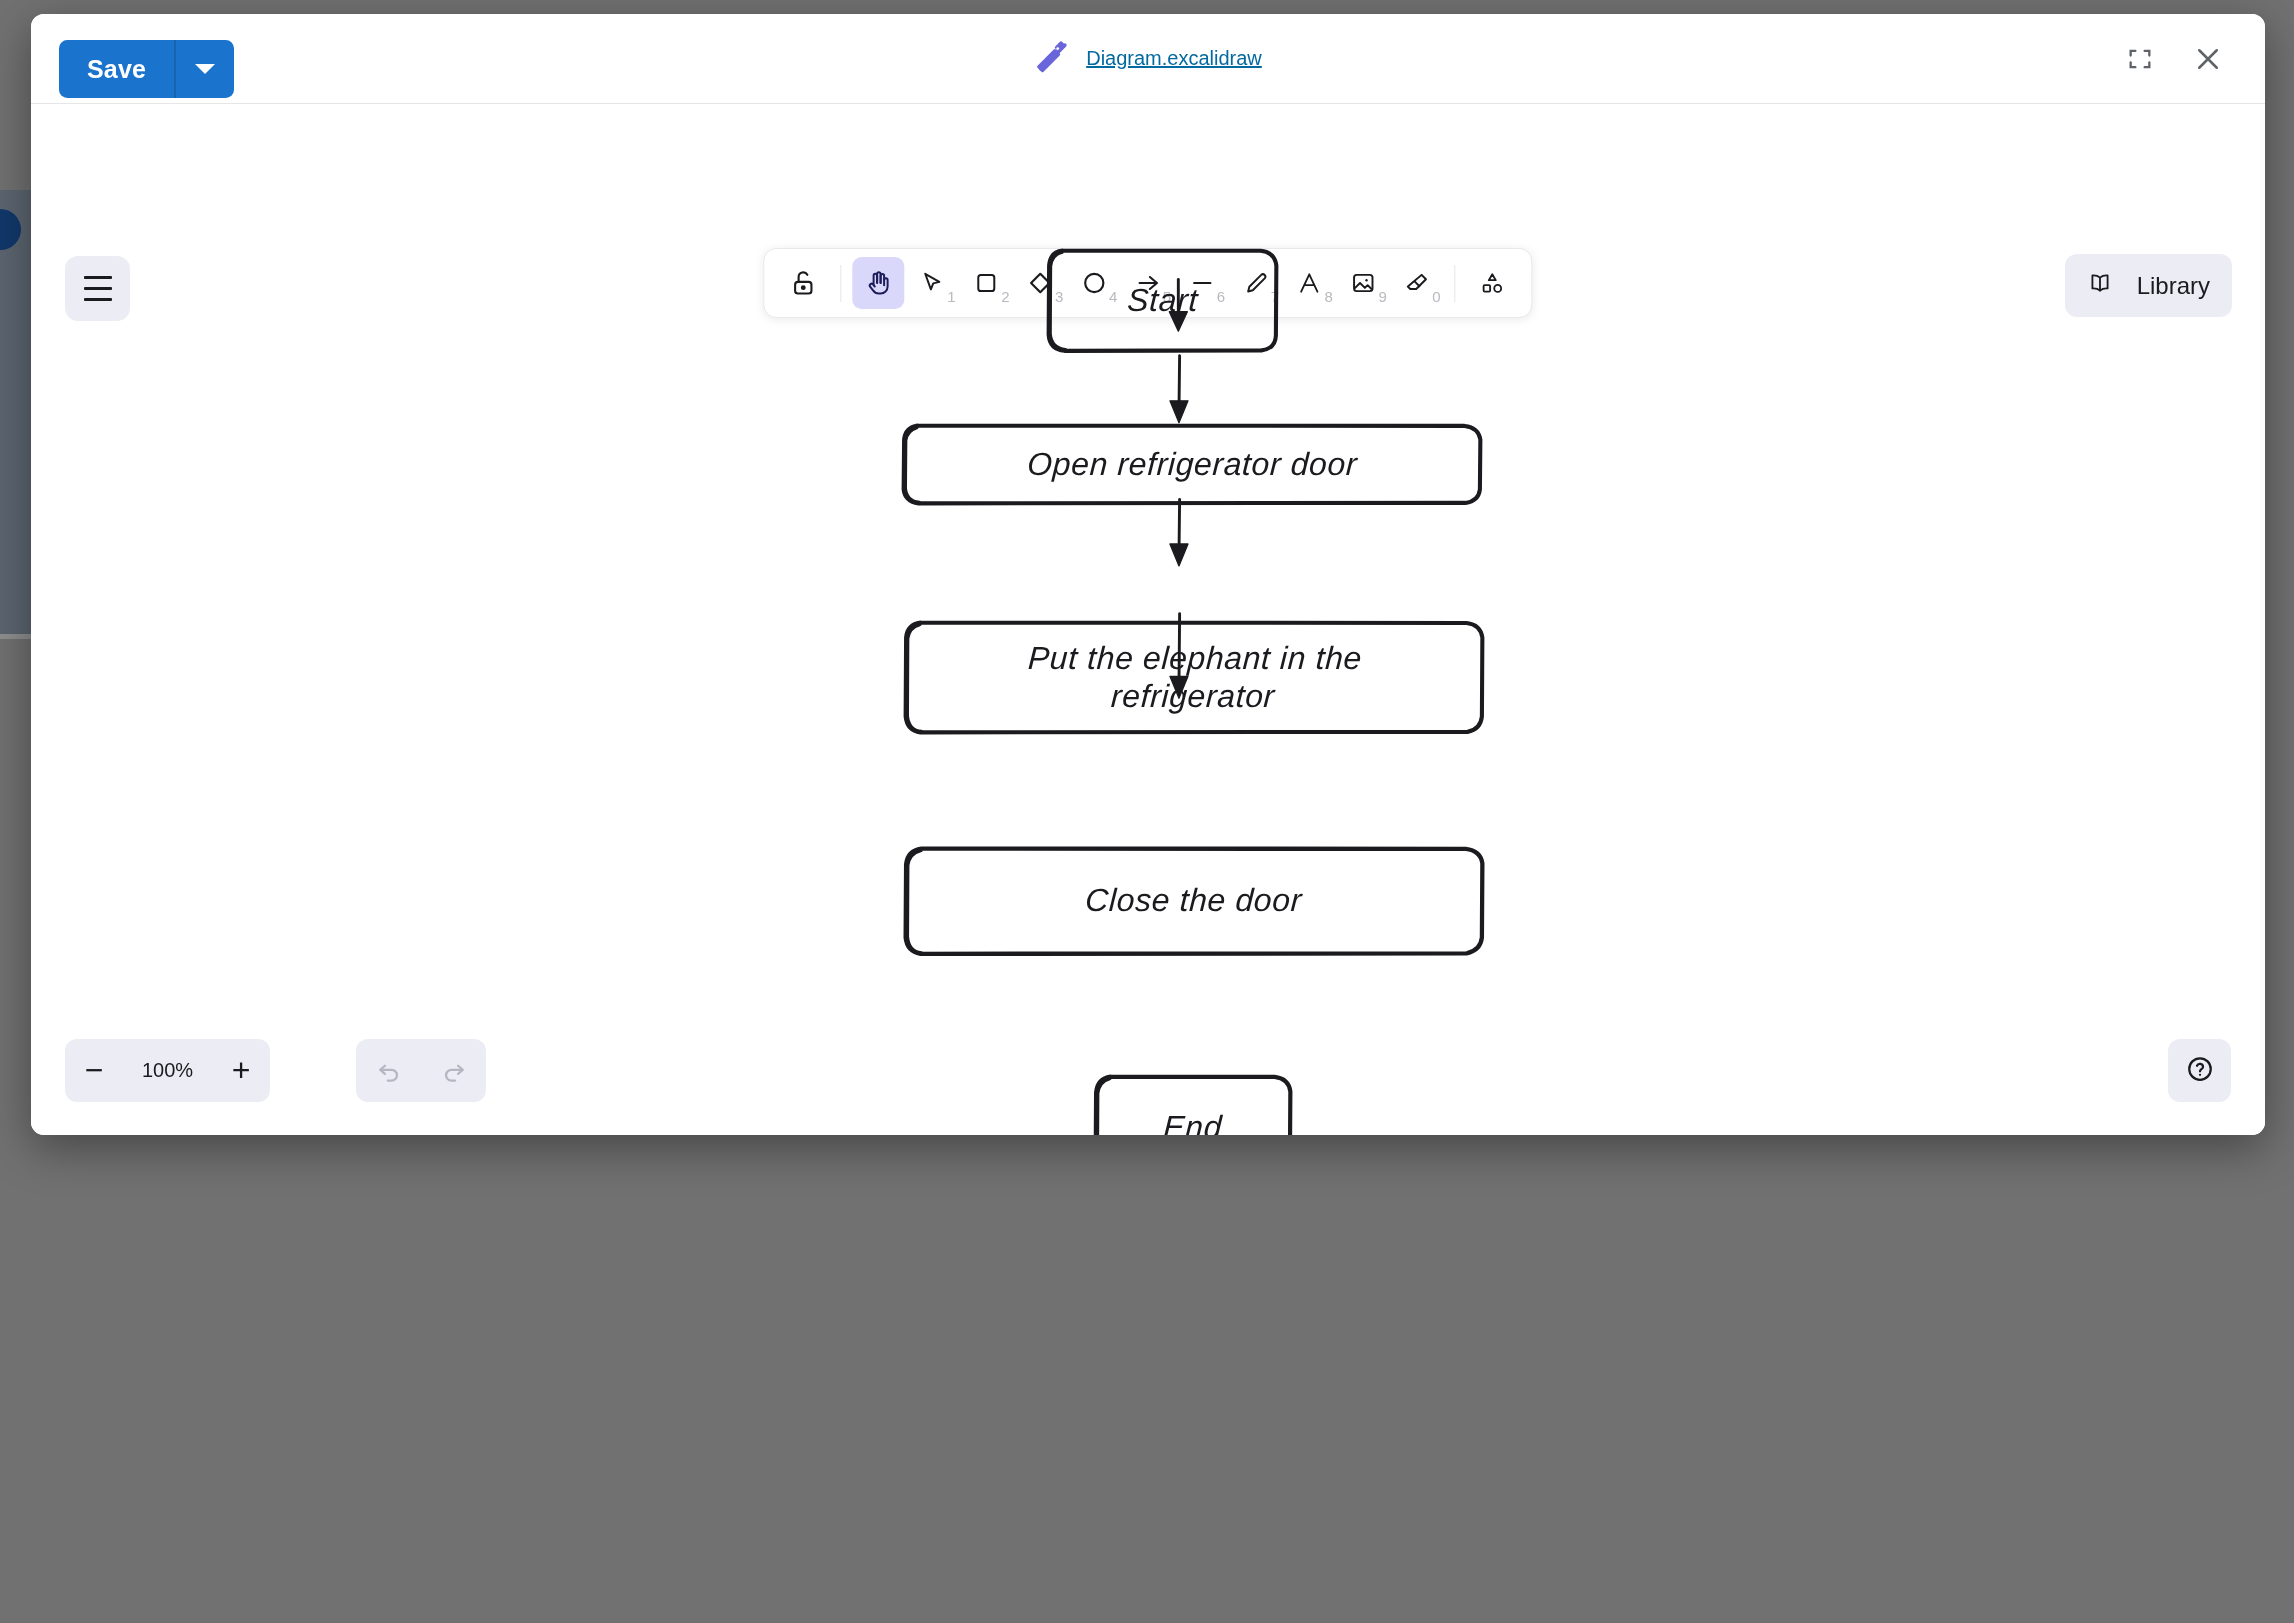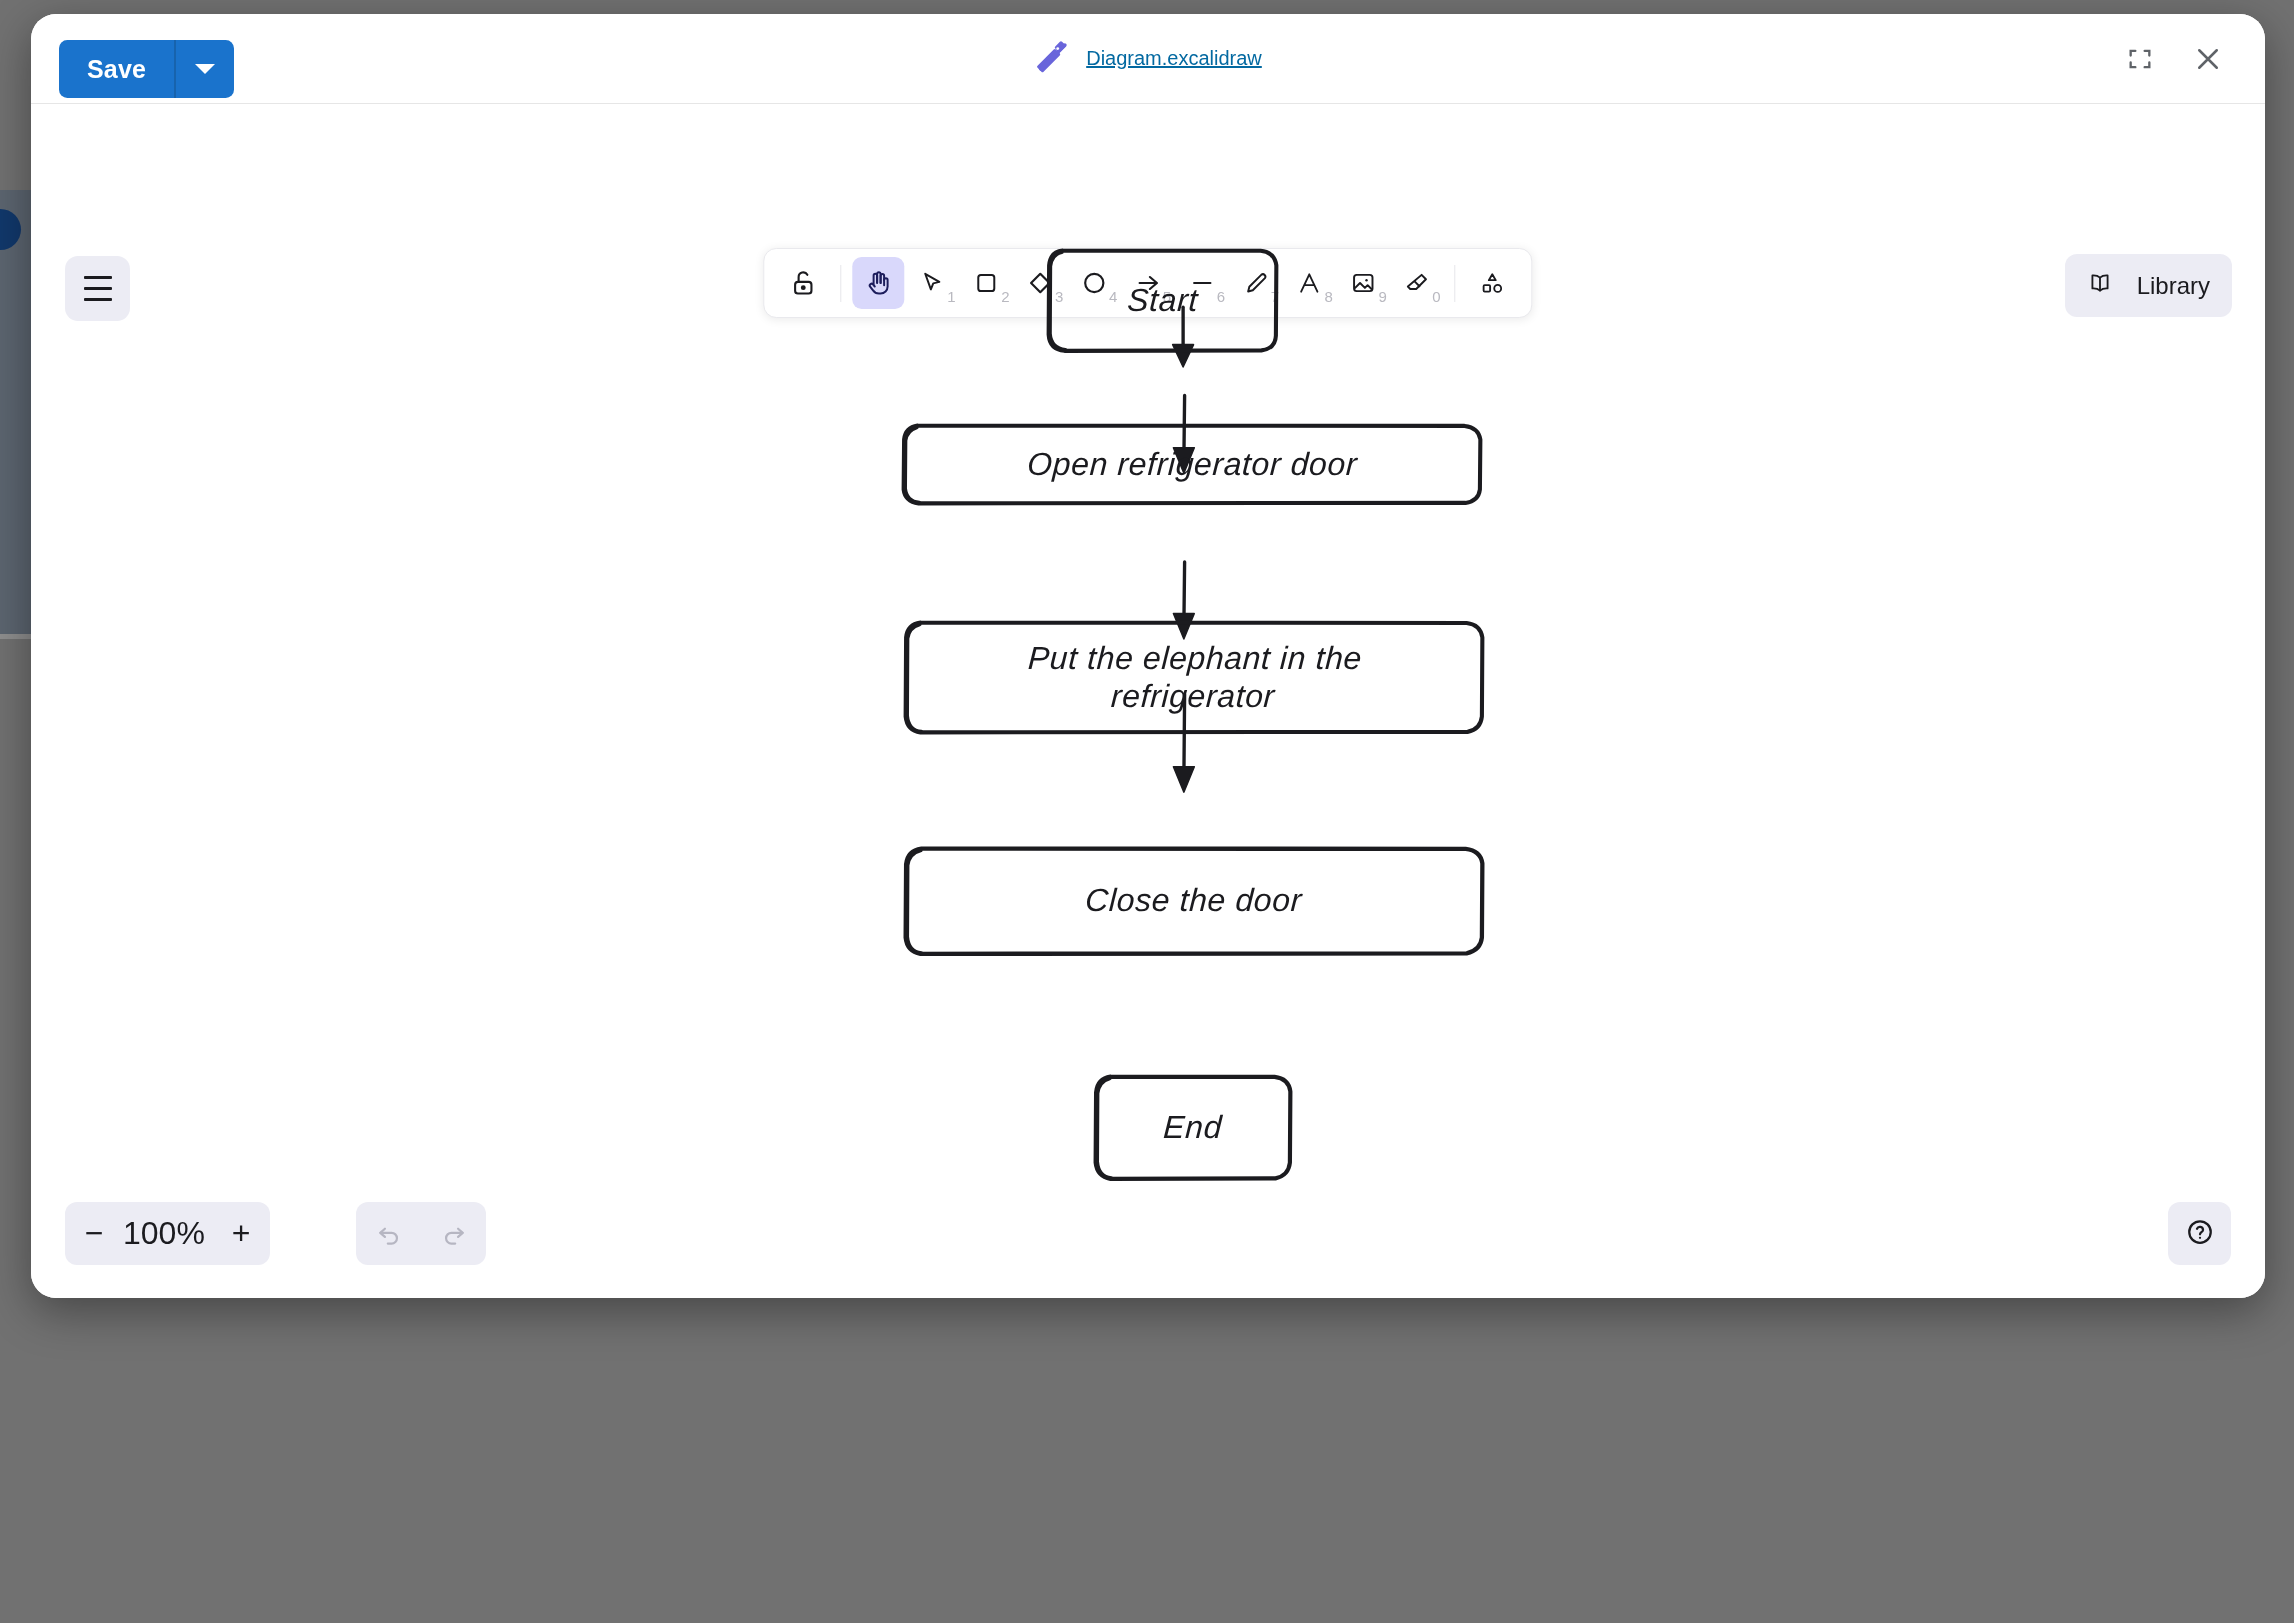--- a/index.html
+++ b/index.html
@@ -33,23 +33,23 @@
     position: absolute;
     left: 0; top: 634px;
     width: 35px; height: 4.6px;
     background: #8e8e8e;
   }
 
   
   #modal {
     position: absolute;
     left: 31px; top: 14px;
-    width: 2234px; height: 1284px;
+    width: 2234px; height: 1121px;
     background: #ffffff;
-    border-radius: 25px;
+    border-radius: 13px;
     box-shadow: 0 13px 45px rgba(0,0,0,.38);
     overflow: hidden;
     display: flex;
     flex-direction: column;
   }
 
   
   #titlebar {
     position: relative;
     height: 90px;
@@ -234,22 +234,22 @@
     display: flex; align-items: center;
   }
   .zbtn {
     width: 58px; height: 63px;
     border: none; background: none; cursor: pointer;
     display: flex; align-items: center; justify-content: center;
     border-radius: 12px;
     font-size: 32px; color: #1b1b1f;
   }
   #zoom-value {
-    min-width: 89px; text-align: left;
-    font-size: 32px; color: #1b1b1f;
+    min-width: 89px; text-align: center;
+    font-size: 20px; color: #1b1b1f;
     cursor: pointer;
   }
   #history-group {
     position: absolute;
     left: 325px; bottom: 33px;
     height: 63px;
     background: #ececf4;
     border-radius: 12px;
     display: flex; align-items: center;
   }

